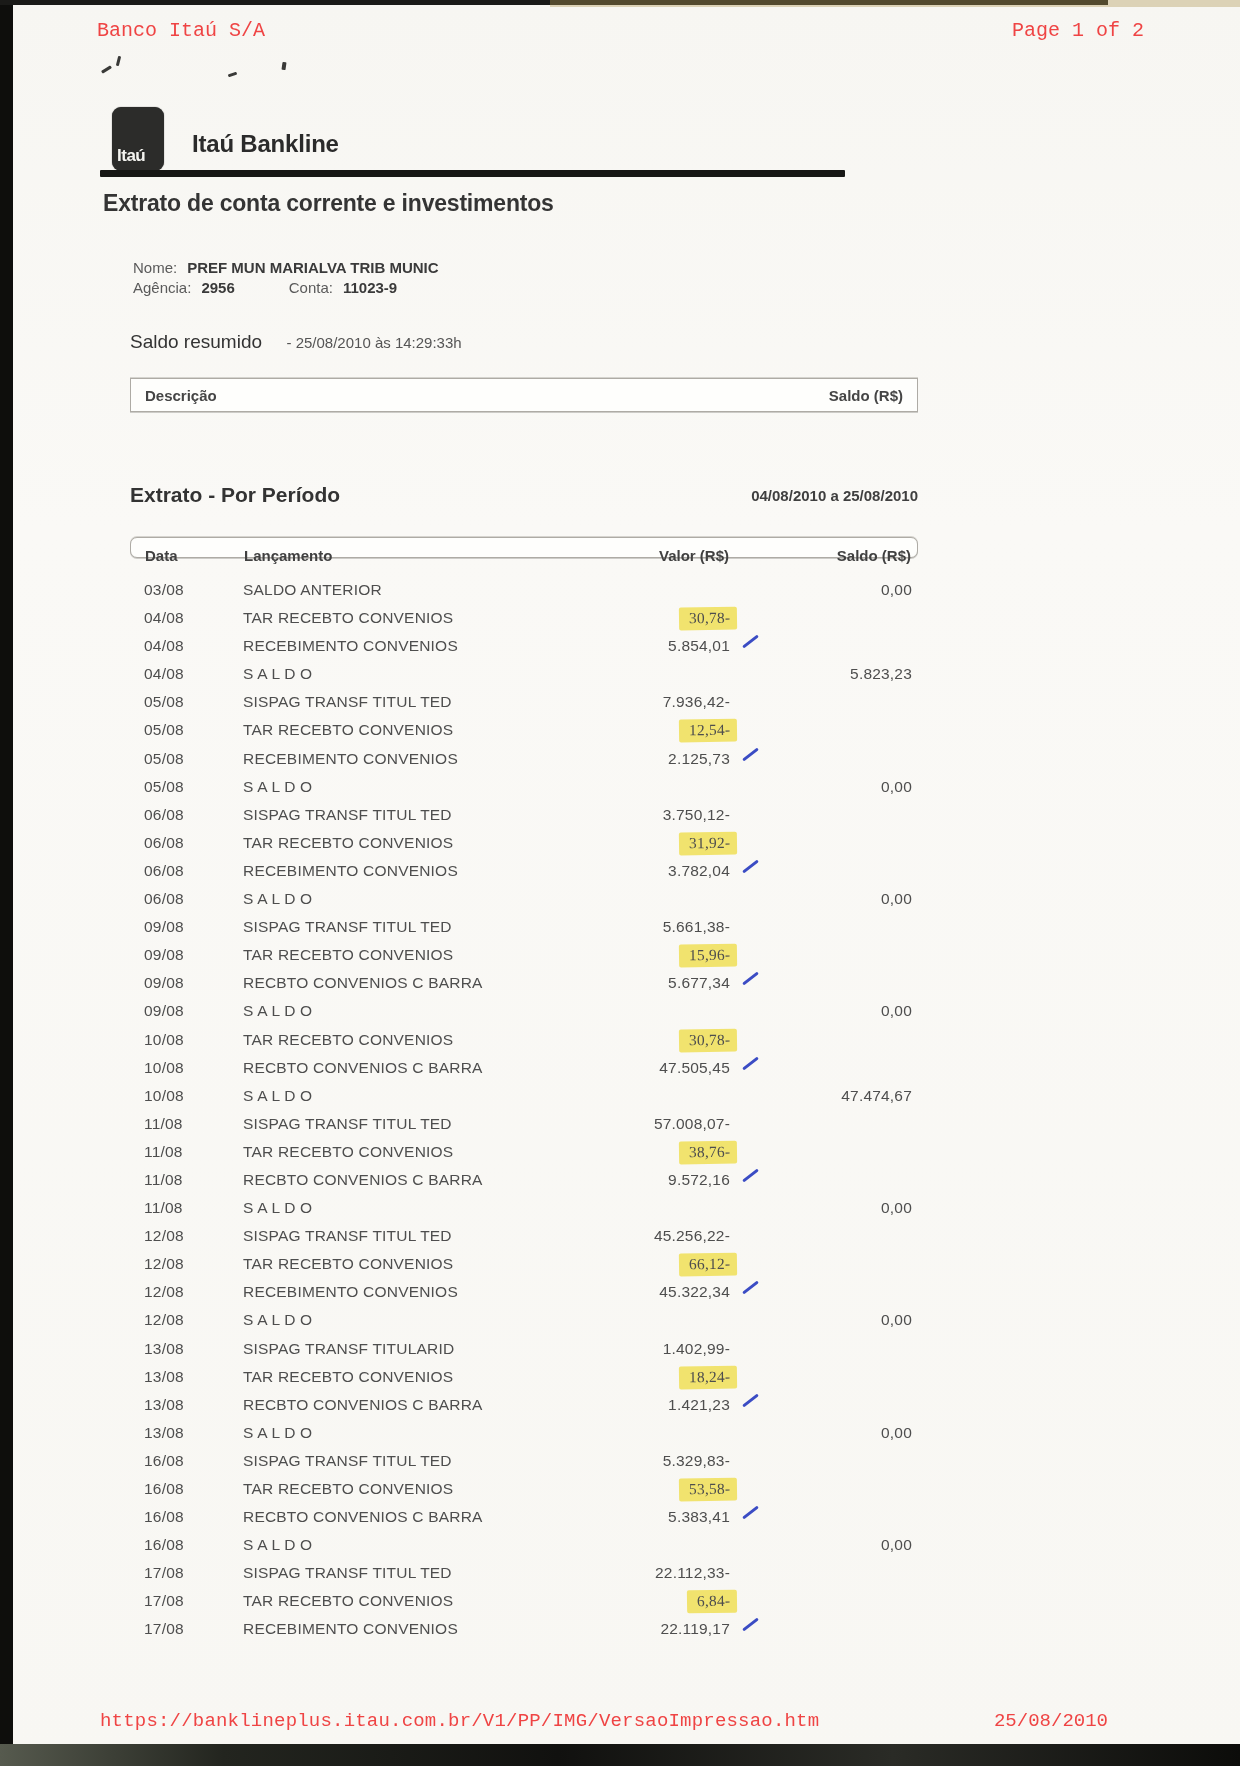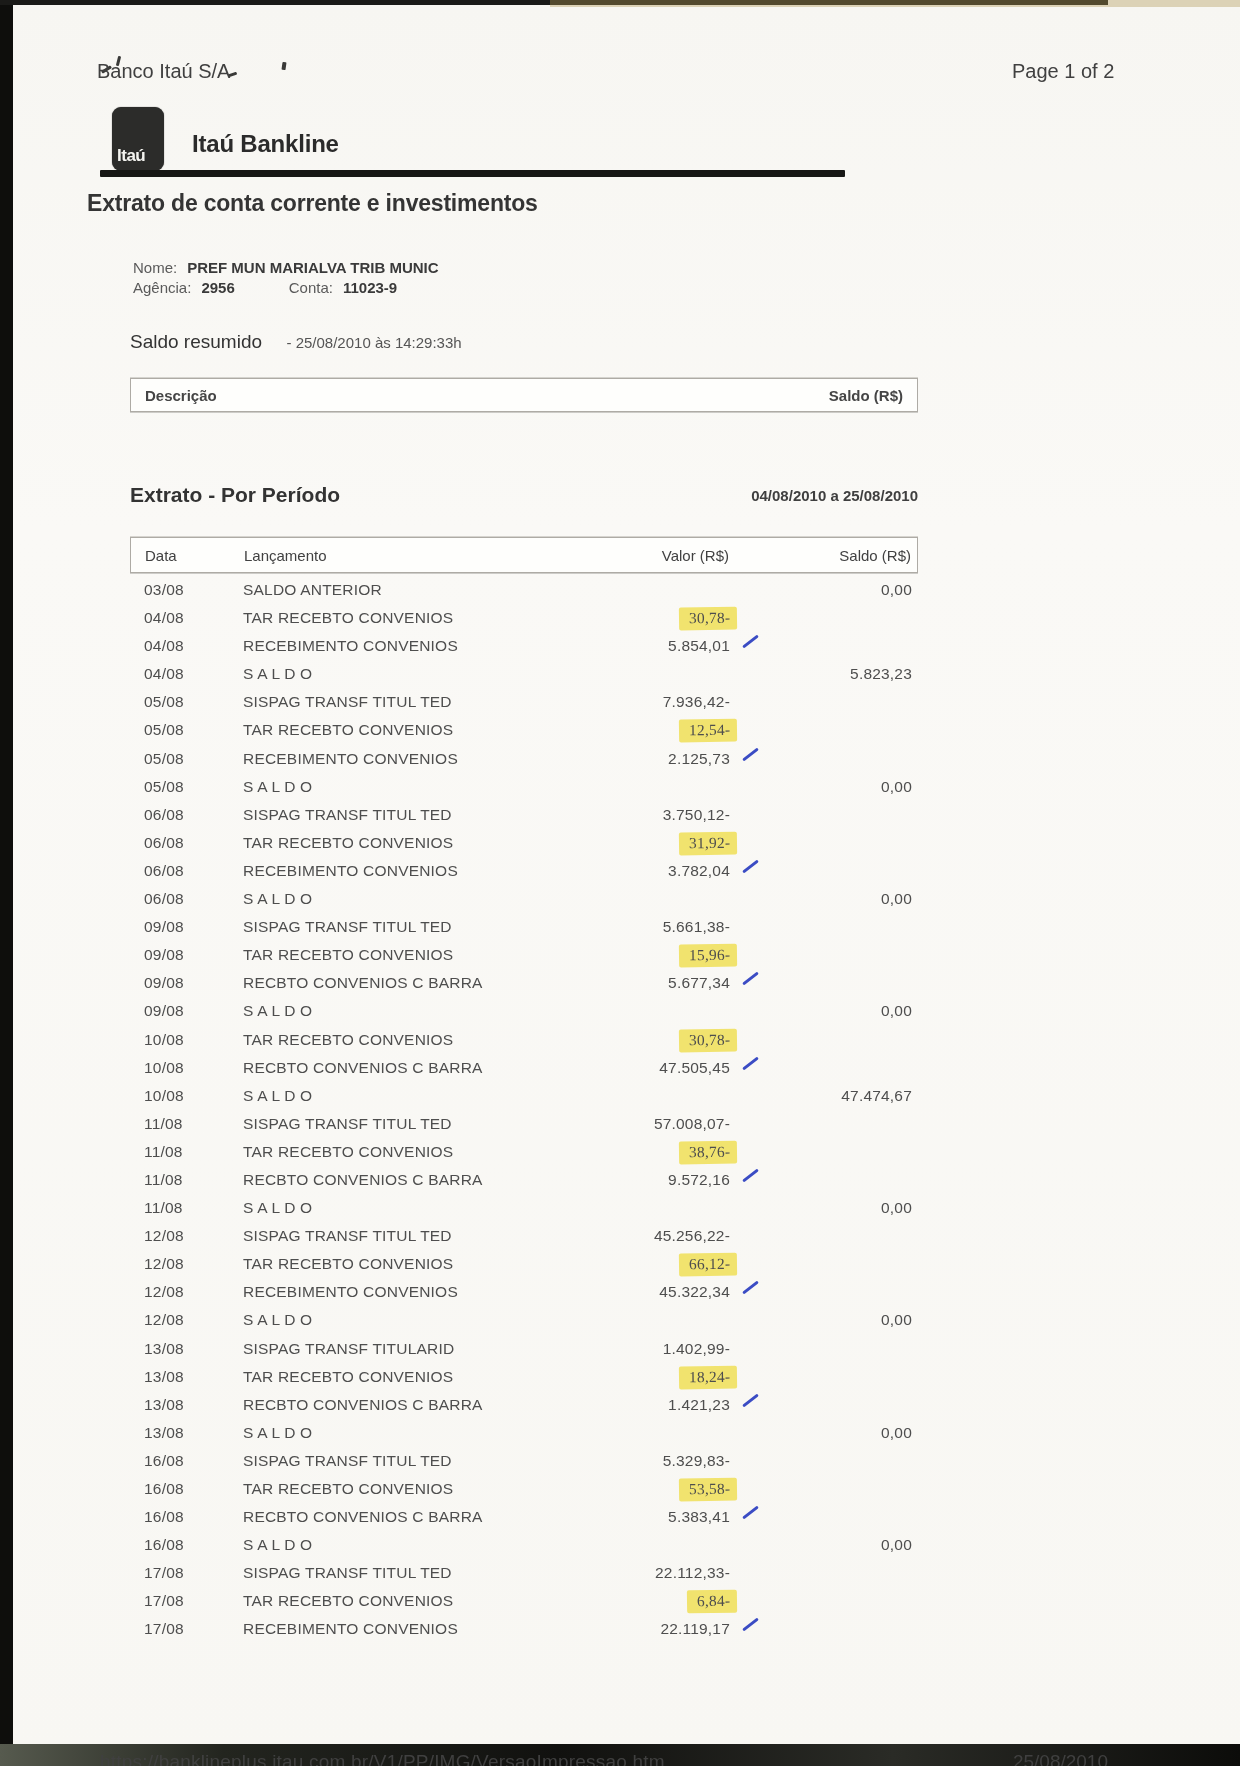--- a/index.html
+++ b/index.html
@@ -14,36 +14,36 @@
   .edge-top-tint{position:absolute;left:550px;top:0;width:690px;height:7px;background:rgba(176,152,84,.38);}
   .edge-bottom{position:absolute;left:0;top:1744px;width:1240px;height:22px;
     background:linear-gradient(90deg,#565a4e 0%,#23251f 18%,#11110f 45%,#2a2b26 72%,#0c0c0a 100%);}
   .scribble{position:absolute;background:#3a3a38;border-radius:1px;}
   .sc1{left:117px;top:56px;width:3px;height:10px;transform:rotate(14deg);}
   .sc2{left:228px;top:73px;width:9px;height:3px;transform:rotate(-18deg);}
   .sc3{left:282px;top:62px;width:4px;height:8px;transform:rotate(8deg);}
   .sc4{left:101px;top:68px;width:11px;height:3px;transform:rotate(-32deg);}
 
   
-  .print-hf{position:absolute;font-family:Liberation Sans, sans-serif;font-size:20px;color:#404040;margin-top:41px;}
+  .print-hf{position:absolute;font-family:Liberation Mono, monospace;font-size:20px;color:#ef4444;}
   .ph-left{left:97px;top:19px;}
   .ph-right{left:1012px;top:19px;}
   .pf-url{left:100px;top:1710px;font-size:19px;letter-spacing:.2px;}
   .pf-date{right:132px;top:1710px;font-size:19px;}
 
   
   .logo{position:absolute;left:112px;top:107px;width:52px;height:64px;background:#2c2c2a;
     border-radius:9px;box-shadow:0 0 1px #444;}
   .logo span{position:absolute;left:5px;bottom:5px;color:#f4f4f0;font-weight:bold;
     font-size:17px;letter-spacing:-.5px;}
   .app-name{position:absolute;left:192px;top:130px;font-size:24px;font-weight:bold;
     color:#2b2b2b;letter-spacing:-.2px;}
   .rule{position:absolute;left:100px;top:170px;width:745px;height:7px;background:#171715;border-radius:1px;}
 
-  .doc-title{position:absolute;left:87px;top:190px;font-size:23px;font-weight:bold;color:#343434;letter-spacing:-.2px;}
+  .doc-title{position:absolute;left:103px;top:190px;font-size:23px;font-weight:bold;color:#343434;letter-spacing:-.2px;}
 
   .account{position:absolute;left:133px;top:258px;font-size:15px;line-height:20px;}
   .account .lab{color:#5a5a5a;}
   .account .val{color:#3a3a3a;font-weight:bold;}
   .acc-row{display:flex;gap:10px;}
   .acc-gap{width:34px;}
 
   .sr-head{position:absolute;left:130px;top:331px;}
   .sr-title{font-size:19px;font-weight:normal;color:#333;}
   .sr-ts{font-size:15px;color:#555;margin-left:20px;}
@@ -51,21 +51,21 @@
   .tbox{position:absolute;left:130px;width:788px;background:#fefefc;
     border:1px solid #aeaba5;box-shadow:0 1px 0 rgba(120,120,115,.35),0 -1px 0 rgba(160,158,150,.4);}
   .t1{top:378px;height:34px;display:flex;align-items:center;justify-content:space-between;
     padding:0 14px;box-sizing:border-box;font-size:15px;font-weight:bold;color:#454545;}
 
   .ex-head{position:absolute;left:130px;top:483px;width:788px;display:flex;
     justify-content:space-between;align-items:center;}
   .ex-title{font-size:21px;font-weight:bold;color:#333;}
   .ex-period{font-size:15px;font-weight:bold;color:#3f3f3f;}
 
-  .t2{top:537px;height:36px;box-sizing:border-box;font-size:15px;font-weight:normal;color:#414141;}
+  .t2{top:537px;height:21px;box-sizing:border-box;font-size:15px;font-weight:bold;color:#414141;border-radius:7px;}
   .t2 span{position:absolute;top:9px;}
   .h-data{left:14px;}
   .h-lanc{left:113px;}
   .h-valor{right:188px;}
   .h-saldo{right:6px;}
 
   .rows{position:absolute;left:130px;top:576px;width:788px;}
   .trow{position:relative;height:28.1px;font-size:15.5px;color:#4e4e4e;letter-spacing:.2px;}
   .trow span{line-height:28px;}
   .c-data{position:absolute;left:14px;top:0;}

